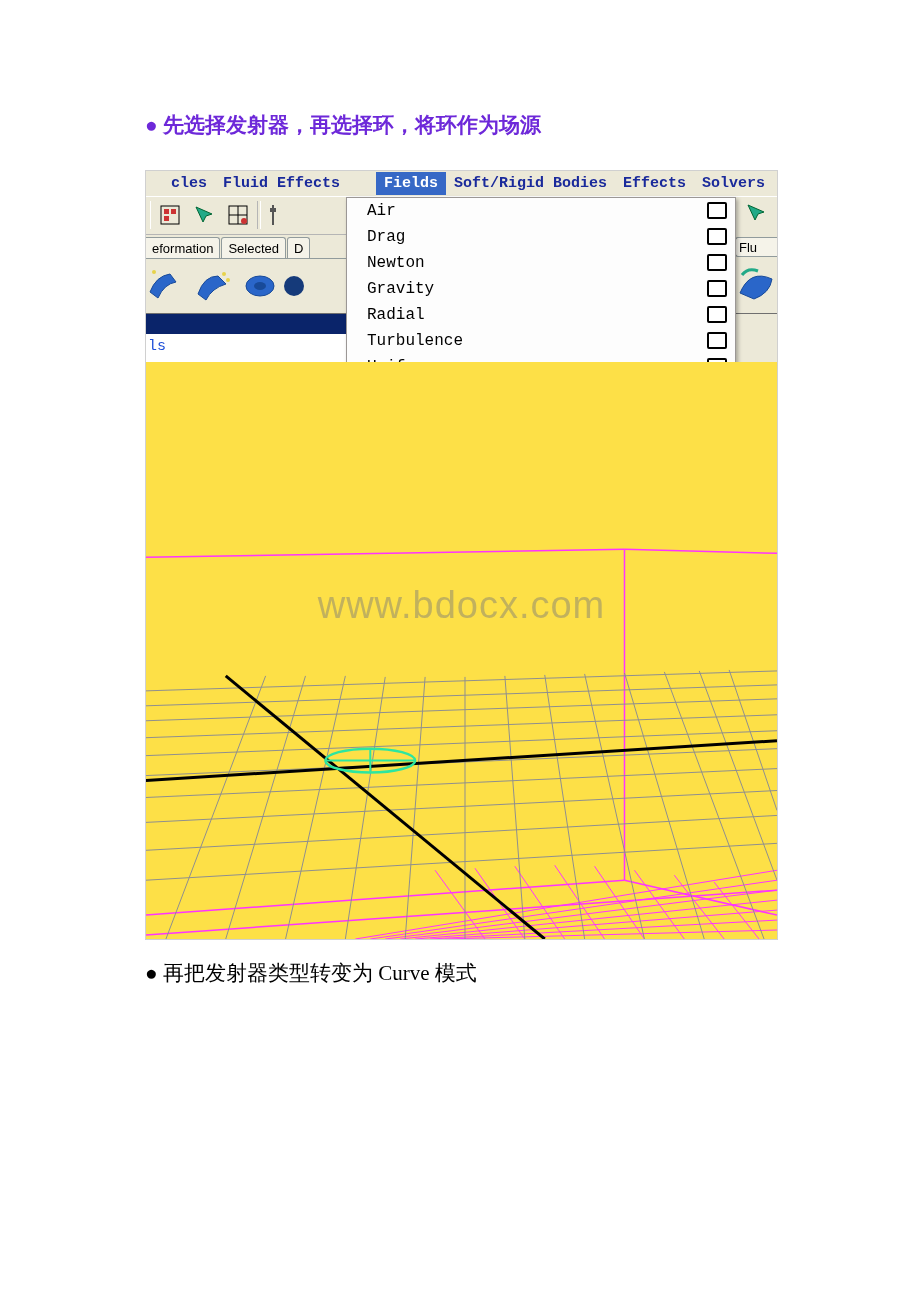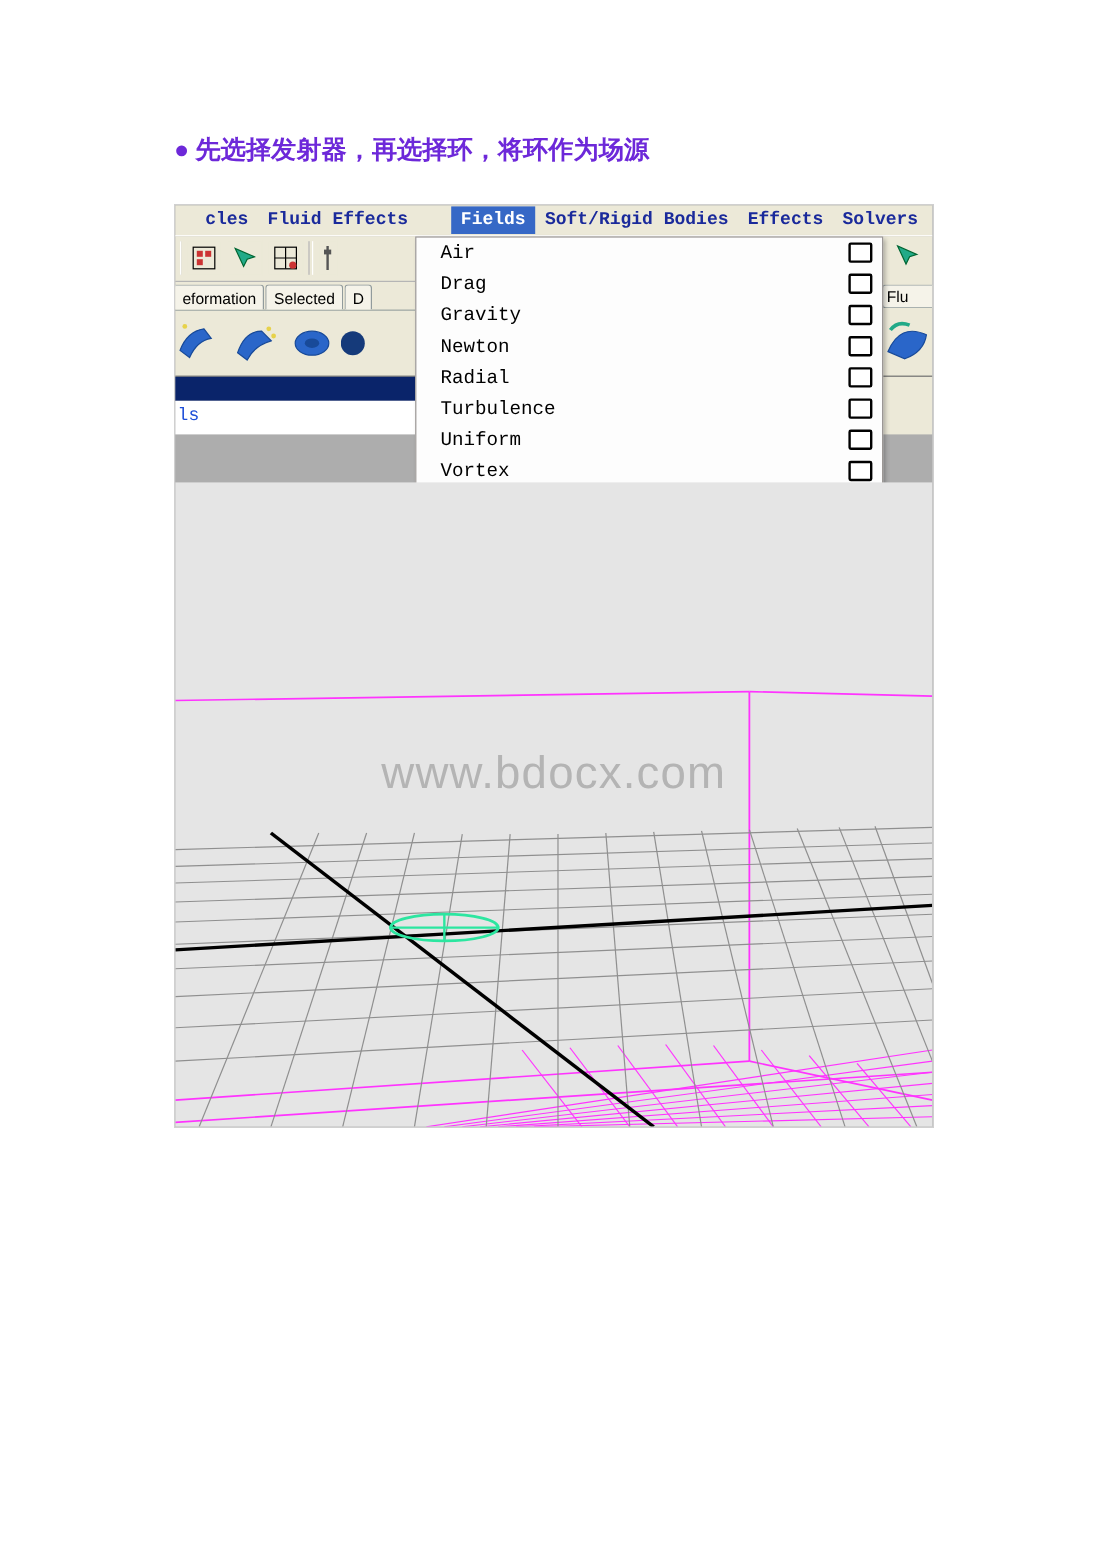--- a/index.html
+++ b/index.html
@@ -172,23 +172,22 @@
     width:16px; height:13px;
     border:2px solid #000;
     border-radius:2px;
     background:#fff;
   }
 
   
   .viewport {
     position: absolute;
     top: 191px; left: 0; right: 0; bottom: 0;
-    background: #e5e5e5;
+    background: #fde047;
     overflow: hidden;
-    margin-top: 40px;
   }
   .watermark {
     position:absolute;
     top: 222px; left: 0; right: 0;
     text-align:center;
     font-family: Arial, sans-serif;
     font-size: 38px;
     color: rgba(120,120,120,0.45);
     letter-spacing: 1px;
   }
@@ -302,25 +301,25 @@
     <div class="dropdown" id="dropdown">
         <div class="dd-item">
           <span>Air</span>
           <span class="opt-box"></span>
         </div>
         <div class="dd-item">
           <span>Drag</span>
           <span class="opt-box"></span>
         </div>
         <div class="dd-item">
+          <span>Newton</span>
+          <span class="opt-box"></span>
+        </div>
+        <div class="dd-item">
           <span>Gravity</span>
-          <span class="opt-box"></span>
-        </div>
-        <div class="dd-item">
-          <span>Newton</span>
           <span class="opt-box"></span>
         </div>
         <div class="dd-item">
           <span>Radial</span>
           <span class="opt-box"></span>
         </div>
         <div class="dd-item">
           <span>Turbulence</span>
           <span class="opt-box"></span>
         </div>
@@ -405,13 +404,14 @@
 
         <ellipse cx="225" cy="400" rx="45" ry="12" fill="none" stroke="#2ce6a0" stroke-width="2.5"></ellipse>
         <line x1="225" y1="388" x2="225" y2="412" stroke="#2ce6a0" stroke-width="2"></line>
         <line x1="180" y1="400" x2="270" y2="400" stroke="#2ce6a0" stroke-width="2"></line>
       </svg>
       <div class="watermark">www.bdocx.com</div>
     </div>
 
   </div>
 
+  <p class="bullet-line-2">● 再把发射器类型转变为 Curve 模式</p>
 </div>
 
 </body></html>

